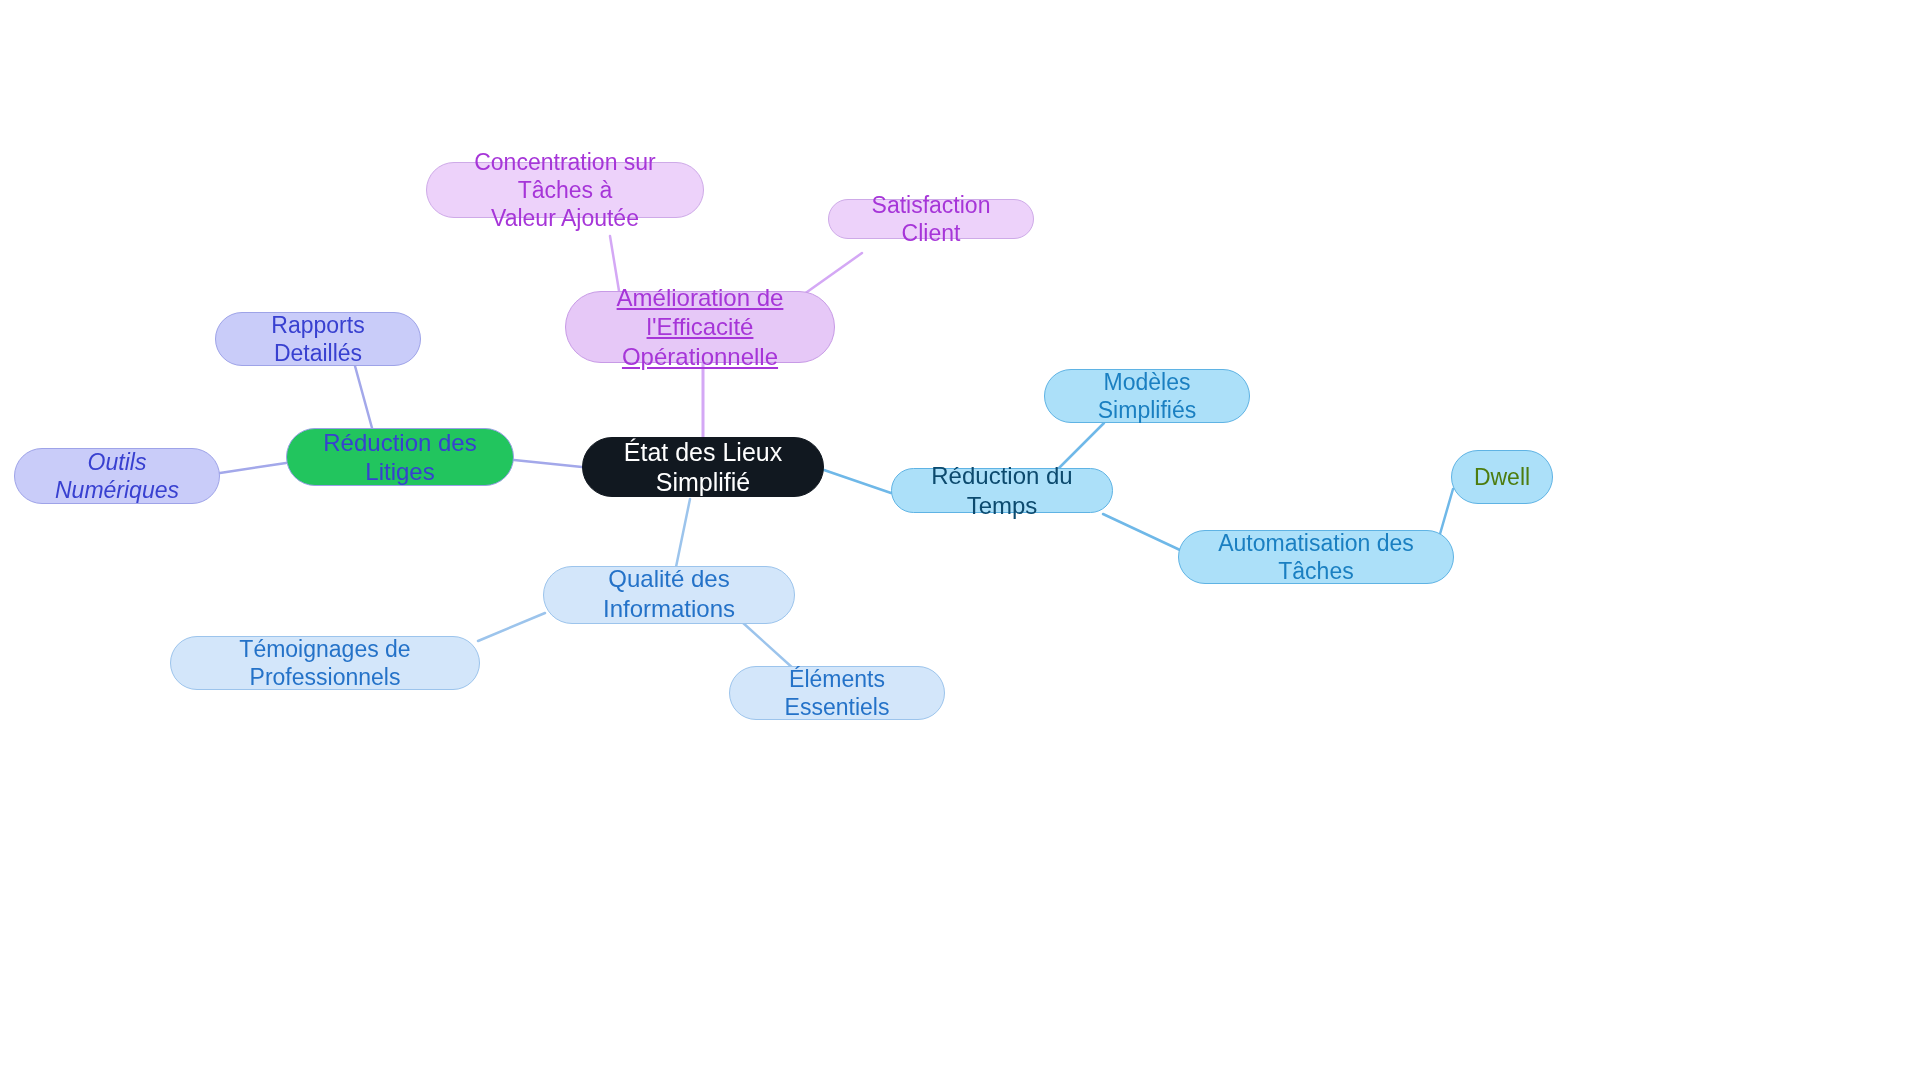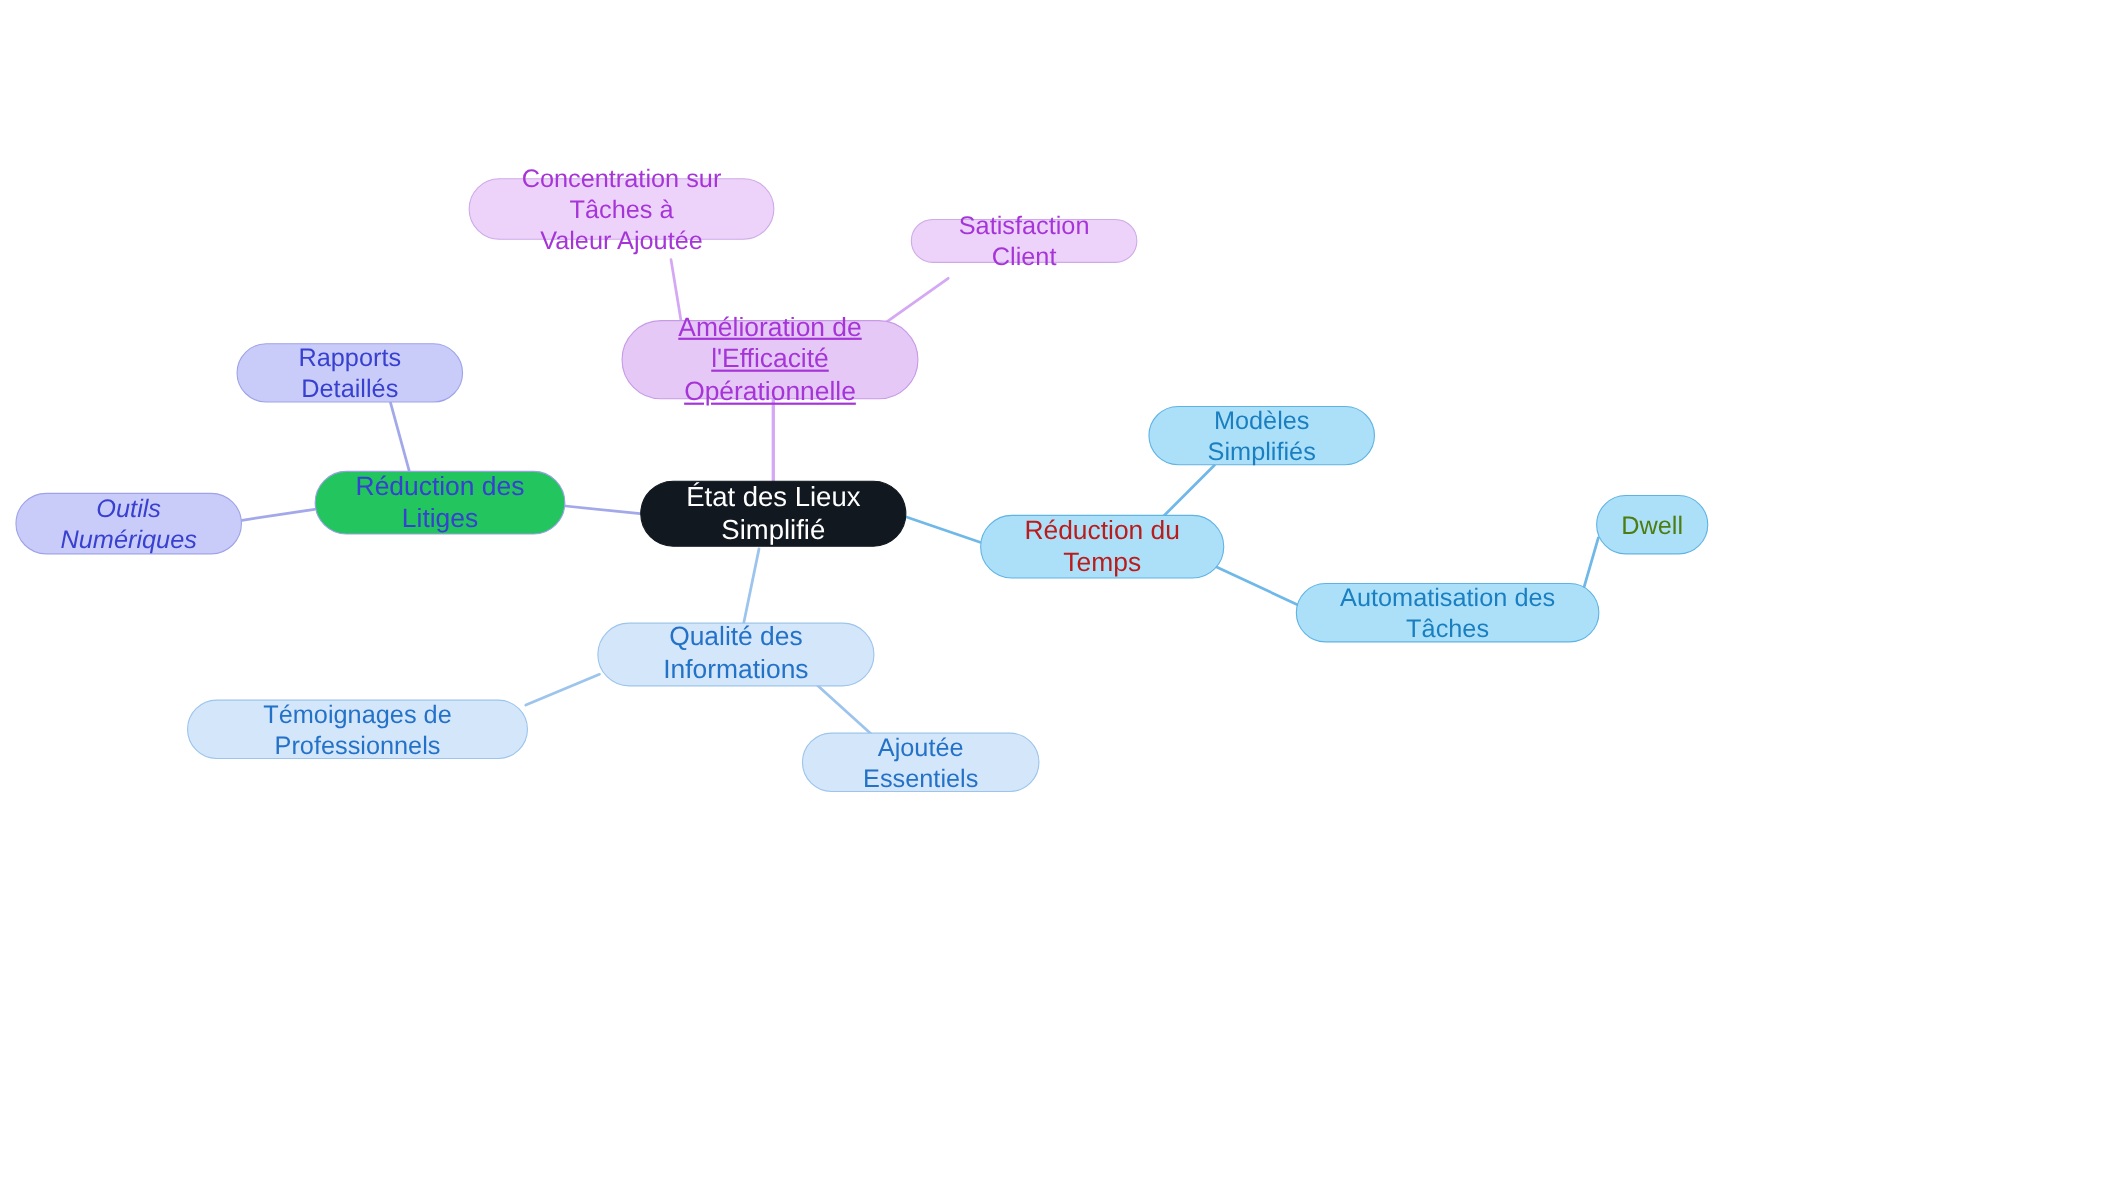--- a/index.html
+++ b/index.html
@@ -125,22 +125,22 @@
   <div id="nodes-layer">
       <div class="node node-root" style="left: 582px; top: 437px; width: 242px; height: 60px; background: rgb(17, 24, 32); color: rgb(255, 255, 255);"><span>État des Lieux Simplifié</span></div>
       <div class="node node-purple" style="left: 565px; top: 291px; width: 270px; height: 72px; background: rgb(230, 200, 247); border-color: rgb(199, 154, 230); color: rgb(166, 53, 216); text-decoration: underline;"><span>Amélioration de l'Efficacité
 Opérationnelle</span></div>
       <div class="node node-purple-leaf" style="left: 426px; top: 162px; width: 278px; height: 56px; background: rgb(237, 210, 250); border-color: rgb(206, 170, 232); color: rgb(166, 53, 216);"><span>Concentration sur Tâches à
 Valeur Ajoutée</span></div>
       <div class="node node-purple-leaf" style="left: 828px; top: 199px; width: 206px; height: 40px; background: rgb(237, 210, 250); border-color: rgb(206, 170, 232); color: rgb(166, 53, 216);"><span>Satisfaction Client</span></div>
       <div class="node node-indigo" style="left: 286px; top: 428px; width: 228px; height: 58px; background: #22c55e; border-color: rgb(154, 160, 230); color: rgb(56, 64, 208);"><span>Réduction des Litiges</span></div>
       <div class="node node-indigo-leaf" style="left: 215px; top: 312px; width: 206px; height: 54px; background: rgb(201, 204, 249); border-color: rgb(158, 163, 232); color: rgb(56, 64, 208);"><span>Rapports Detaillés</span></div>
       <div class="node node-indigo-leaf" style="left: 14px; top: 448px; width: 206px; height: 56px; background: rgb(201, 204, 249); border-color: rgb(158, 163, 232); color: rgb(56, 64, 208); font-style: italic;"><span>Outils Numériques</span></div>
-      <div class="node node-cyan" style="left: 891px; top: 468px; width: 222px; height: 58px; background: rgb(172, 224, 249); border-color: rgb(95, 179, 228); color: #b91c1c;"><span>Réduction du Temps</span></div>
+      <div class="node node-cyan" style="left: 891px; top: 468px; width: 222px; height: 45px; background: rgb(172, 224, 249); border-color: rgb(95, 179, 228); color: #0c4a6e;"><span>Réduction du Temps</span></div>
       <div class="node node-cyan-leaf" style="left: 1044px; top: 369px; width: 206px; height: 54px; background: rgb(172, 224, 249); border-color: rgb(95, 179, 228); color: rgb(26, 127, 193);"><span>Modèles Simplifiés</span></div>
       <div class="node node-cyan-leaf" style="left: 1178px; top: 530px; width: 276px; height: 54px; background: rgb(172, 224, 249); border-color: rgb(95, 179, 228); color: rgb(26, 127, 193);"><span>Automatisation des Tâches</span></div>
       <div class="node node-cyan-leaf" style="left: 1451px; top: 450px; width: 102px; height: 54px; background: rgb(172, 224, 249); border-color: rgb(95, 179, 228); color: #4d7c0f;"><span>Dwell</span></div>
       <div class="node node-softblue" style="left: 543px; top: 566px; width: 252px; height: 58px; background: rgb(211, 230, 250); border-color: rgb(156, 196, 236); color: rgb(36, 114, 200); align-items: flex-end;"><span>Qualité des Informations</span></div>
       <div class="node node-softblue-leaf" style="left: 170px; top: 636px; width: 310px; height: 54px; background: rgb(211, 230, 250); border-color: rgb(156, 196, 236); color: rgb(36, 114, 200);"><span>Témoignages de Professionnels</span></div>
-      <div class="node node-softblue-leaf" style="left: 729px; top: 666px; width: 216px; height: 54px; background: rgb(211, 230, 250); border-color: rgb(156, 196, 236); color: rgb(36, 114, 200);"><span>Ajoutée Essentiels</span></div>
+      <div class="node node-softblue-leaf" style="left: 729px; top: 666px; width: 216px; height: 54px; background: rgb(211, 230, 250); border-color: rgb(156, 196, 236); color: rgb(36, 114, 200);"><span>Éléments Essentiels</span></div>
     </div>
 
 </div>
 
 </body></html>

